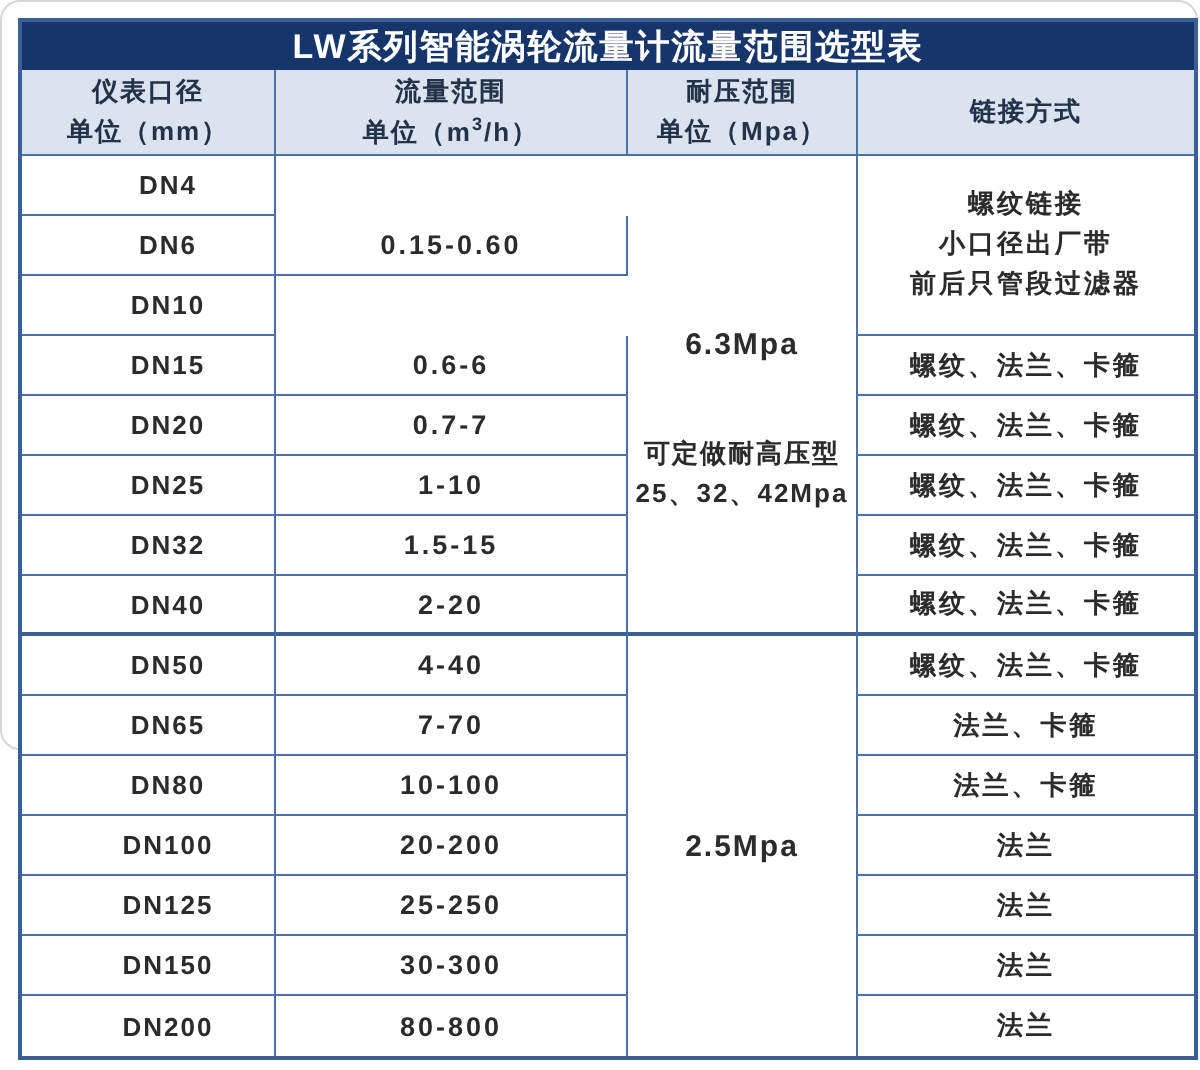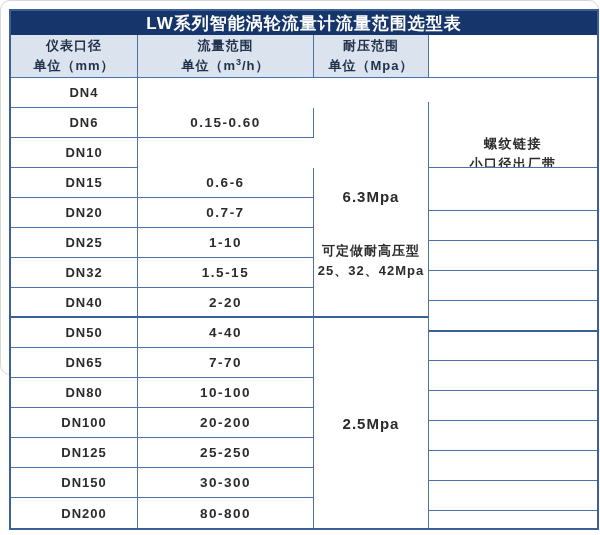--- a/index.html
+++ b/index.html
@@ -43,26 +43,26 @@
   }
   .hdr{
     background:var(--header_bg);
     color:var(--header_text);
     line-height:1.55;
     letter-spacing:1px;
   }
   .num{letter-spacing:1.5px;font-size:13.5px;}
   .dn{letter-spacing:1px;padding-left:20px;}
   .cn{letter-spacing:1.5px;}
-  .no-r{border-right:none;margin-top:42px;}
+  .no-r{border-right:none;}
   .no-b{border-bottom:none;}
   .thick{border-bottom:2px solid var(--border_dark);}
   .p-main{font-size:15px;letter-spacing:1px;}
   .p-note{font-size:13px;line-height:1.55;letter-spacing:1px;margin-top:36px;}
-  .p-g1{padding-top:14px;justify-content:flex-start;margin-top:24px;}
+  .p-g1{padding-top:14px;justify-content:flex-start;}
   .p-g1 .p-main{margin-top:72px;}
   .link-merged{line-height:1.55;justify-content:flex-start;padding-top:14px;}
   sup{font-size:9px;vertical-align:super;}
 </style>
 </head>
 <body>
 
 <div class="card">
   <div class="grid">
 

